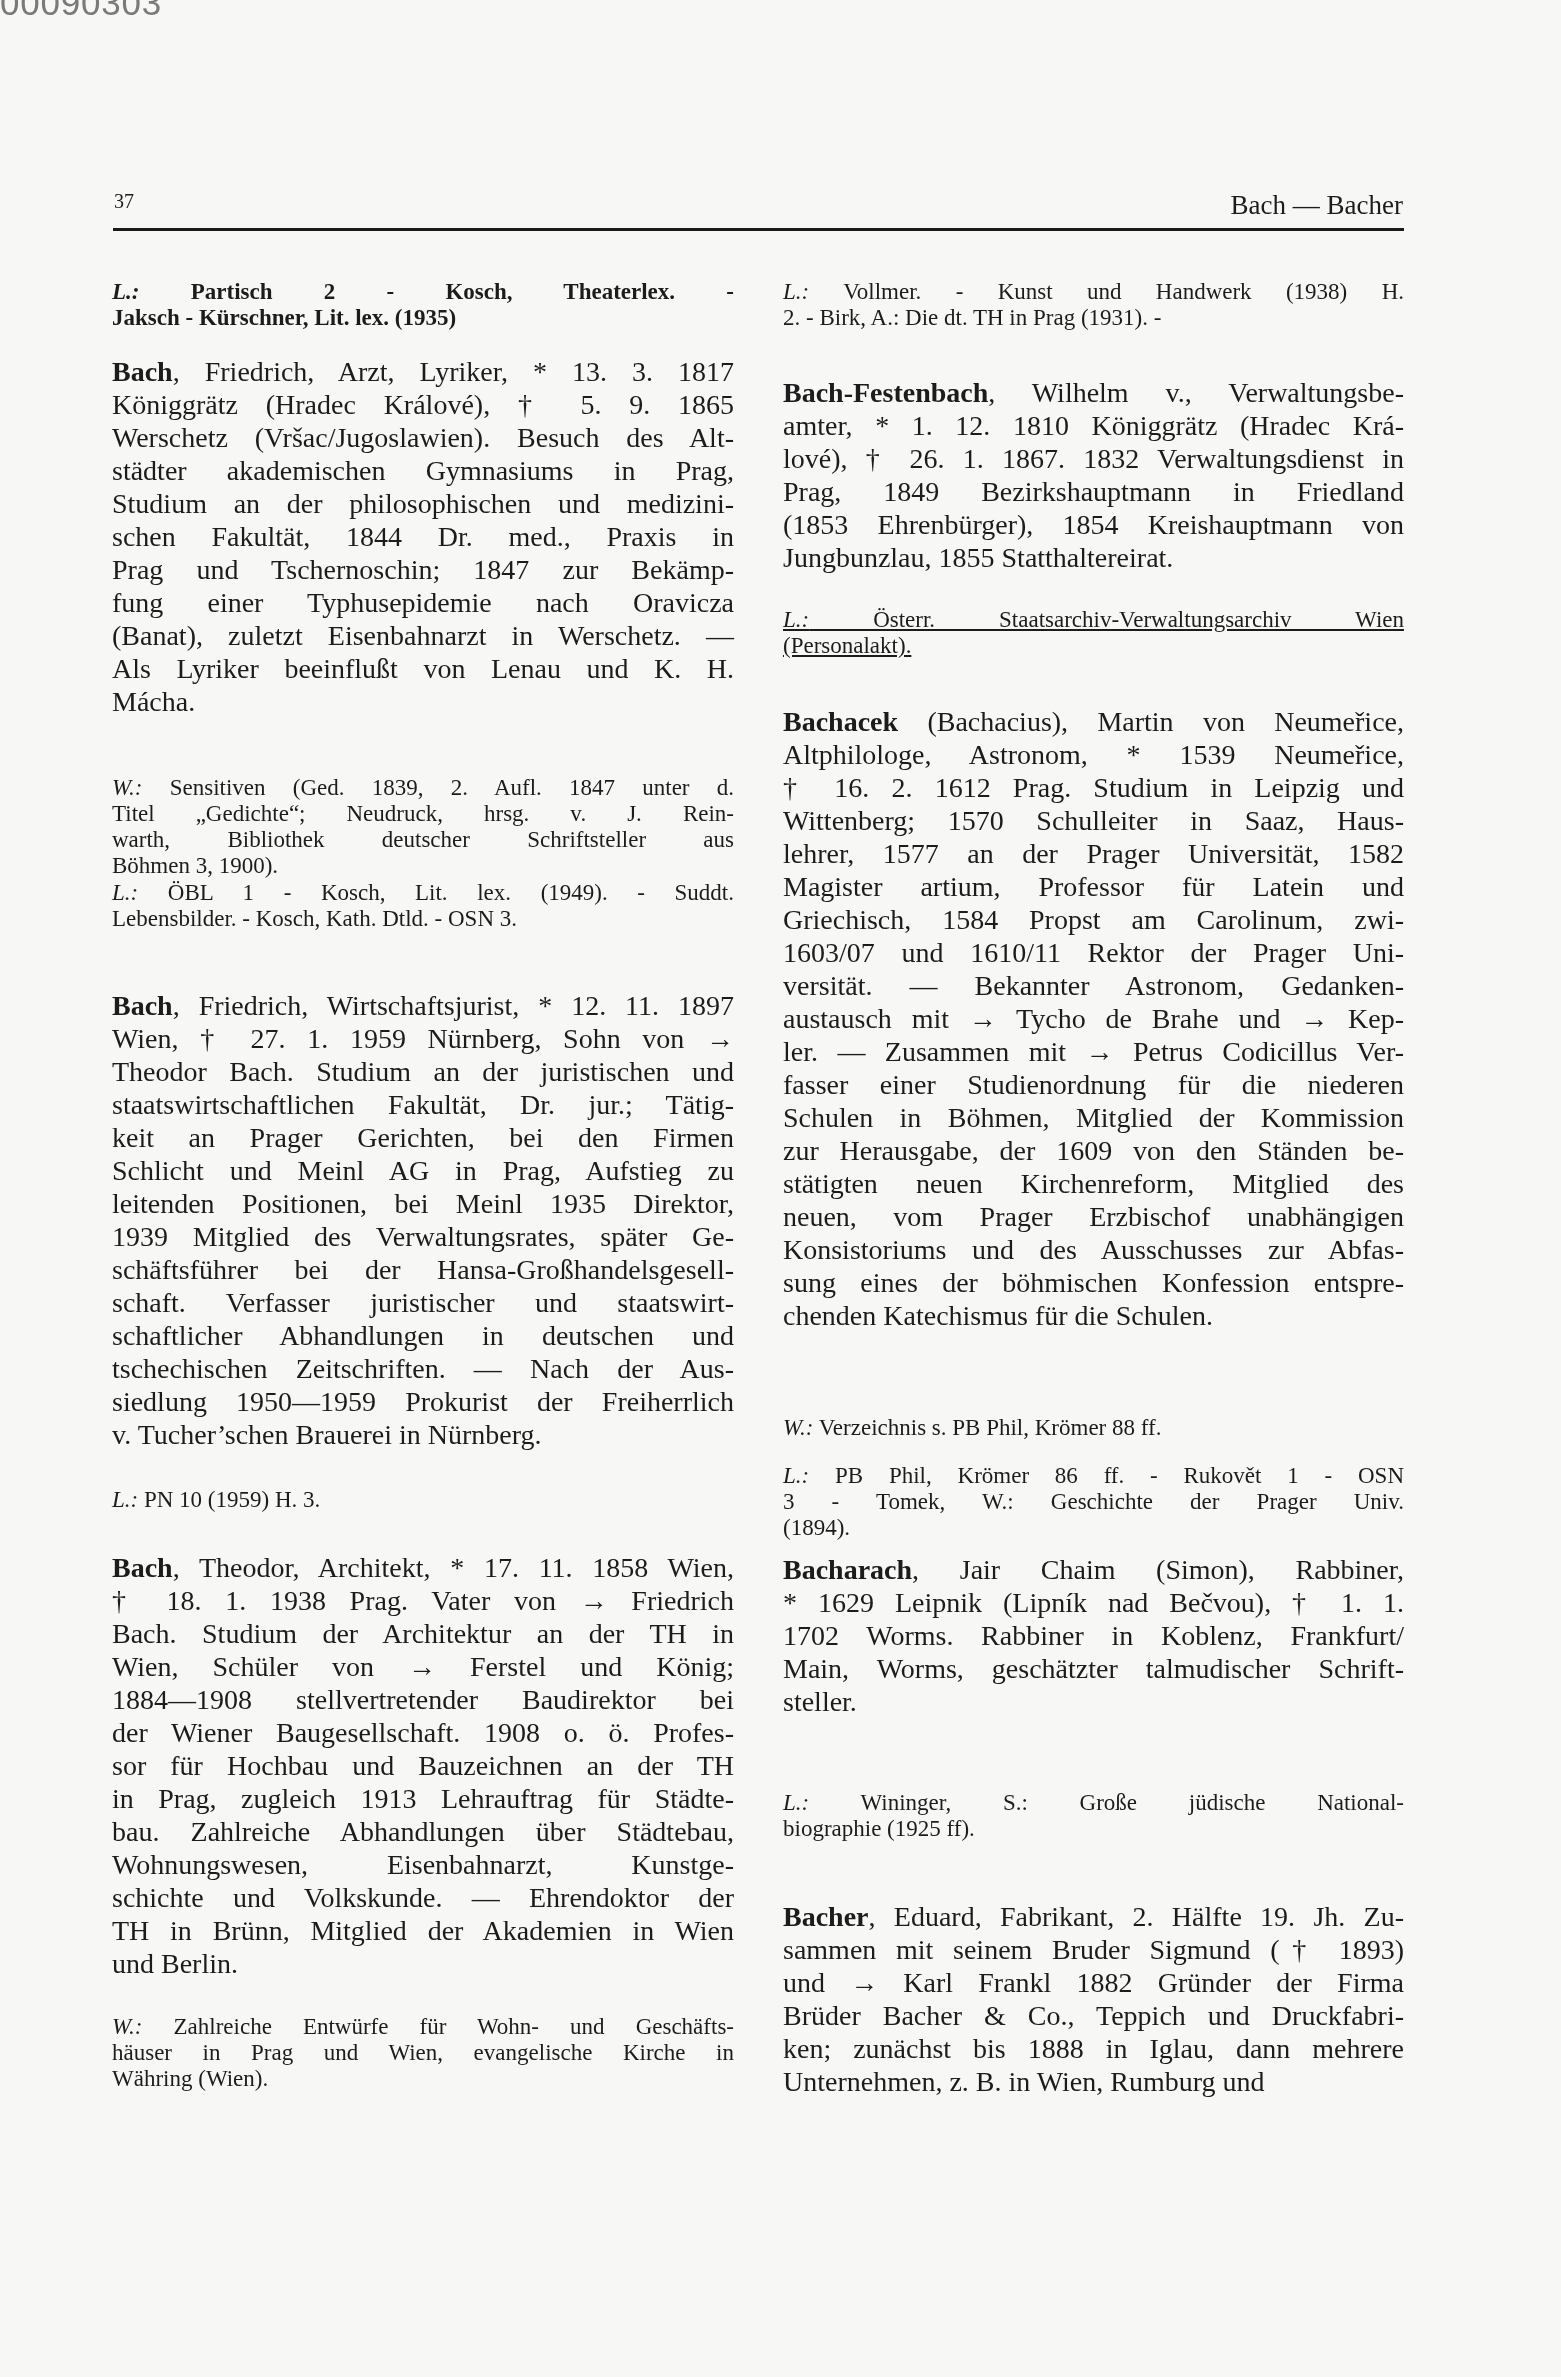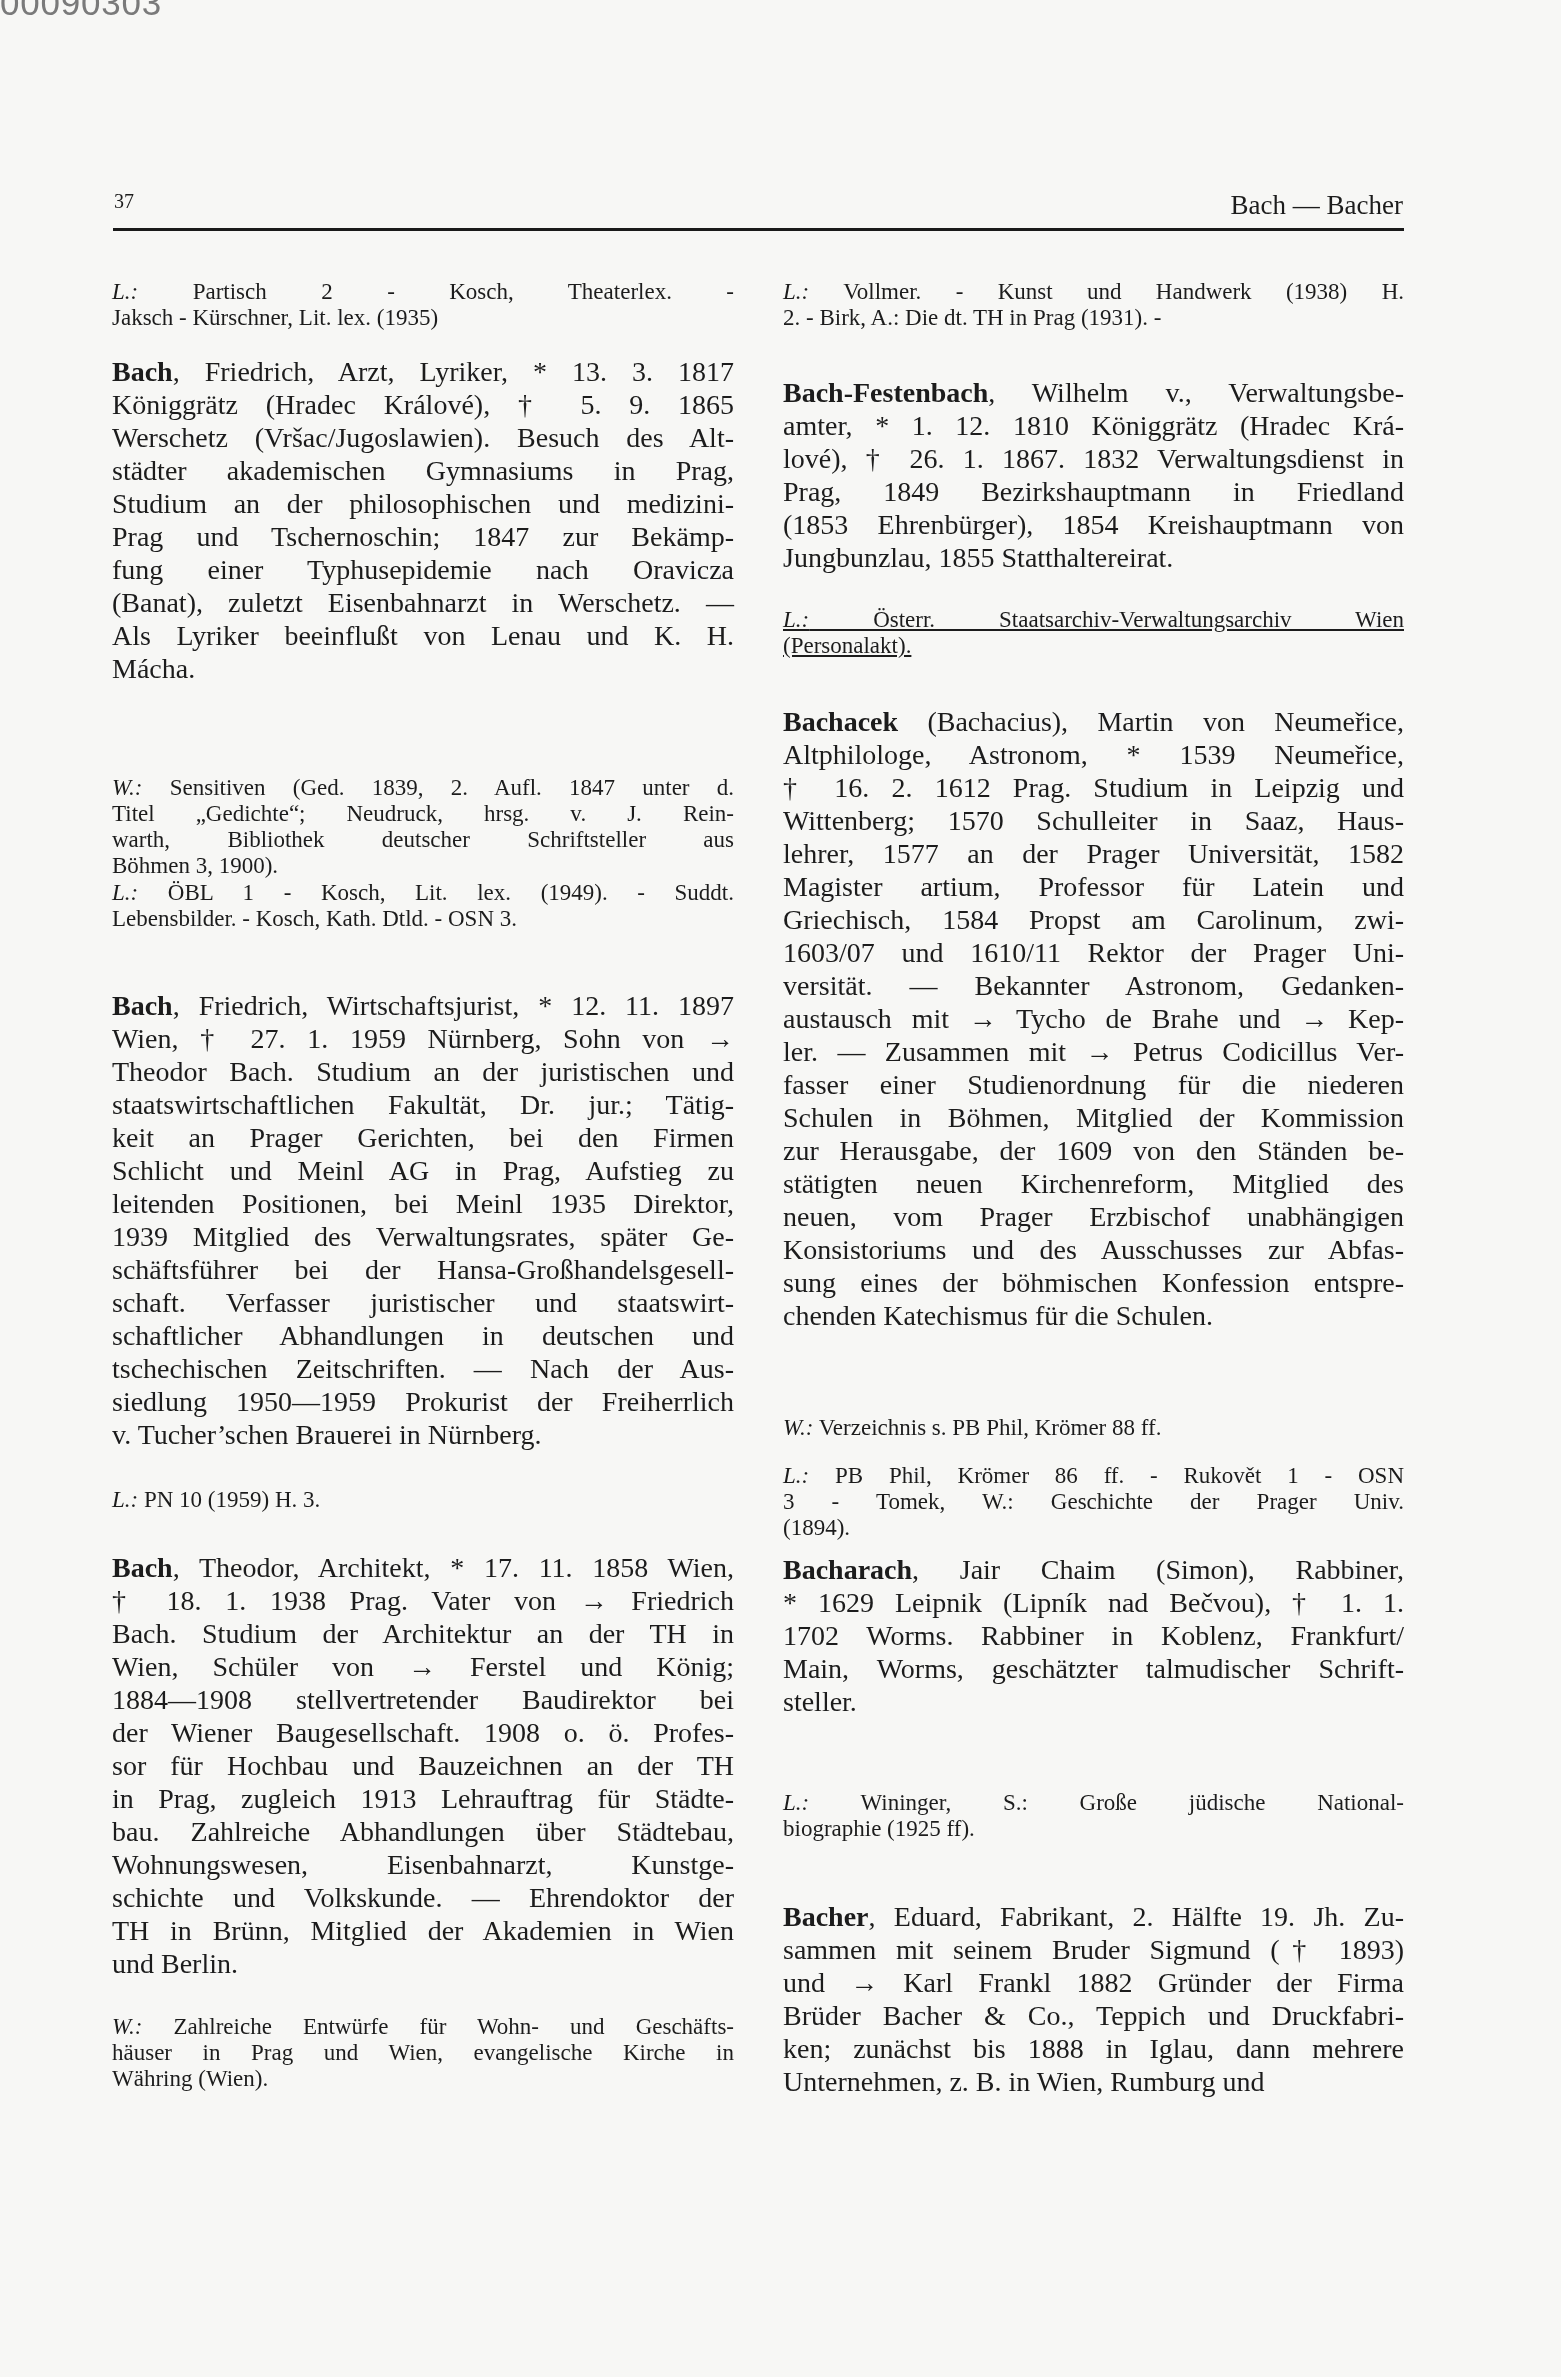--- a/index.html
+++ b/index.html
@@ -42,30 +42,31 @@
 </head>
 <body>
 
 <div class="watermark">00090303</div>
 
 <div class="page-number">37</div>
 <div class="running-head">Bach — Bacher</div>
 <div class="head-rule"></div>
 
 <div id="left-col">
-    <div class="block col-left small" style="top: 279px;">
+    <div class="block col-left small" style="top: 279px; font-weight: bold;">
       <span class="line"><span class="label">L.:</span> Partisch 2 - Kosch, Theaterlex. -</span>
       <span class="line last">Jaksch - Kürschner, Lit. lex. (1935)</span>
     </div>
     <div class="block col-left body" style="top: 355px;">
       <span class="line"><span class="lemma">Bach</span>, Friedrich, Arzt, Lyriker, * 13. 3. 1817</span>
       <span class="line">Königgrätz (Hradec Králové), † 5. 9. 1865</span>
       <span class="line">Werschetz (Vršac/Jugoslawien). Besuch des Alt-</span>
       <span class="line">städter akademischen Gymnasiums in Prag,</span>
       <span class="line">Studium an der philosophischen und medizini-</span>
+      <span class="line">schen Fakultät, 1844 Dr. med., Praxis in</span>
       <span class="line">Prag und Tschernoschin; 1847 zur Bekämp-</span>
       <span class="line">fung einer Typhusepidemie nach Oravicza</span>
       <span class="line">(Banat), zuletzt Eisenbahnarzt in Werschetz. —</span>
       <span class="line">Als Lyriker beeinflußt von Lenau und K. H.</span>
       <span class="line last">Mácha.</span>
     </div>
     <div class="block col-left small" style="top: 775px;">
       <span class="line"><span class="label">W.:</span> Sensitiven (Ged. 1839, 2. Aufl. 1847 unter d.</span>
       <span class="line">Titel „Gedichte“; Neudruck, hrsg. v. J. Rein-</span>
       <span class="line">warth, Bibliothek deutscher Schriftsteller aus</span>

